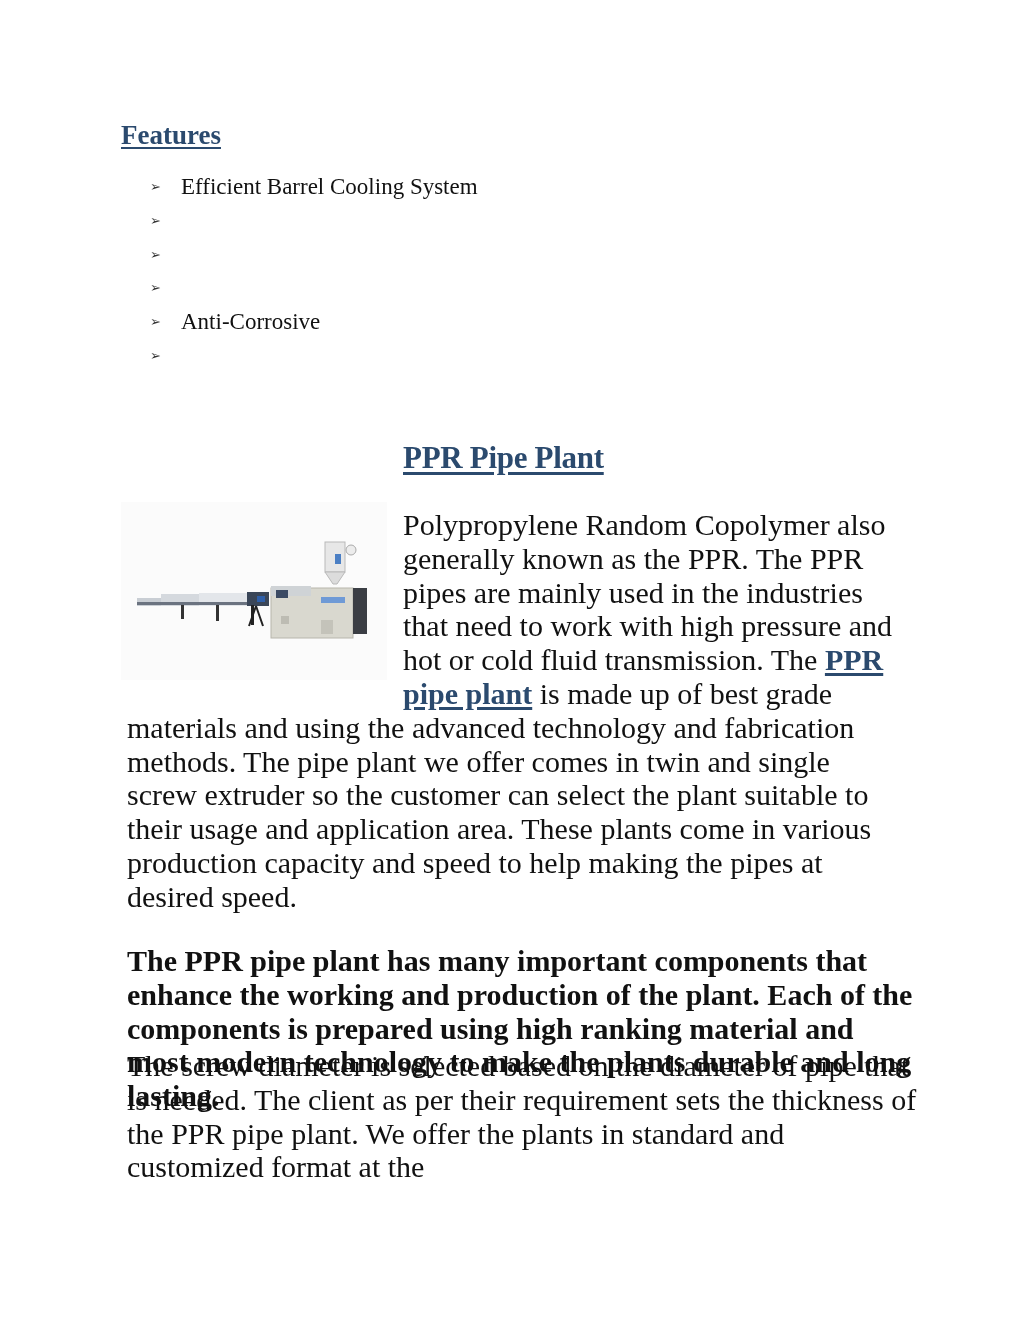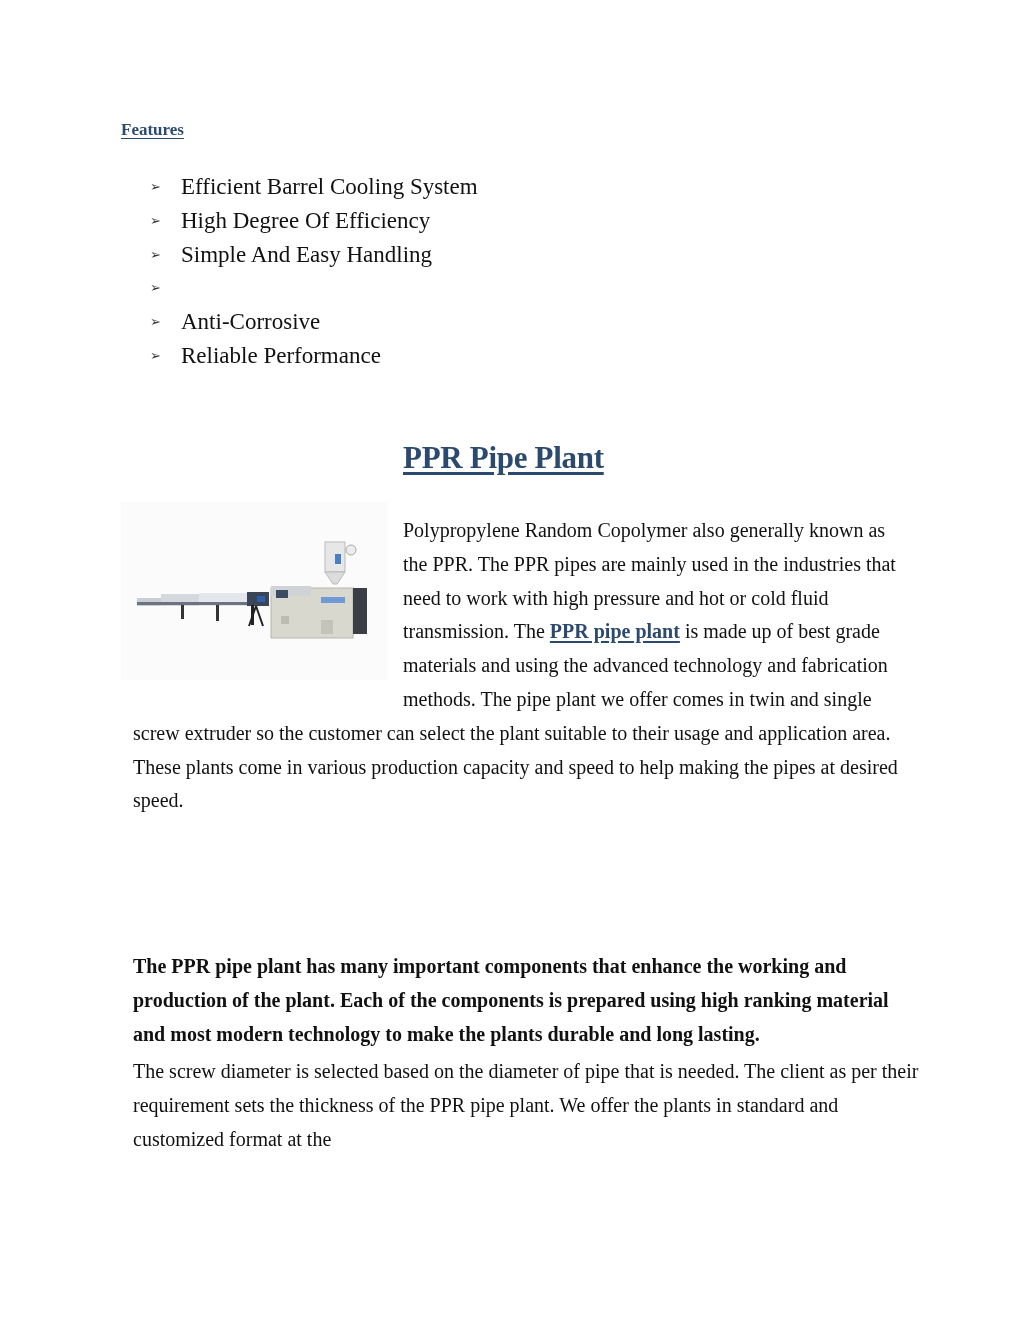--- a/index.html
+++ b/index.html
@@ -1,63 +1,60 @@
 <!DOCTYPE html>
 <html><head>
   <meta charset="utf-8">
   <style>
     html, body { margin: 0; padding: 0; background: #ffffff; }
     body { width: 1024px; height: 1325px; position: relative; overflow: hidden;
            font-family: "Liberation Serif", "DejaVu Serif", serif; color: #111111; }
     .features-heading { position: absolute; left: 121px; top: 120px; margin: 0;
-      font-size: 17px; font-weight: bold; color: #2b4a6e; text-decoration: underline;
+      font-size: 27px; font-weight: bold; color: #2b4a6e; text-decoration: underline;
       text-underline-offset: 3px; }
     .feature-list { position: absolute; left: 150px; top: 170px; margin: 0; padding: 0; list-style: none; }
     .feature-item { height: 33.8px; line-height: 33.8px; font-size: 23px; display: flex; align-items: center; }
     .bullet { display: inline-block; width: 31px; font-size: 13px; color: #333; }
     .section-title { position: absolute; left: 403px; top: 440px; margin: 0;
       font-size: 31px; font-weight: bold; color: #2b4a6e; text-decoration: underline;
       text-underline-offset: 4px; letter-spacing: -0.3px; }
     .product-image { position: absolute; left: 121px; top: 502px; width: 266px; height: 178px;
       background: #fafafa; }
-    .body-text { font-size: 20px; line-height: 33.8px; margin: 12px; }
+    .body-text { font-size: 30px; line-height: 33.8px; margin: 6px; }
     .intro-wrap { position: absolute; left: 121px; top: 502px; width: 790px; }
     .float-spacer { float: left; width: 282px; height: 185px; }
     .link { color: #2b4a6e; font-weight: bold; text-decoration: underline; text-underline-offset: 3px; }
     .para2 { position: absolute; left: 121px; top: 938px; width: 790px; font-weight: bold; }
     .para3 { position: absolute; left: 121px; top: 1043px; width: 790px; font-family: Liberation Serif, serif; }
   </style>
 </head>
 <body>
 
 <h2 class="features-heading">Features</h2>
 
 <ul class="feature-list">
   <li class="feature-item">
       <span class="bullet">➢</span>
       <span>Efficient Barrel Cooling System</span>
     </li>
   <li class="feature-item">
       <span class="bullet">➢</span>
-      <span>High Degree Of Efficiency</span>
     </li>
   <li class="feature-item">
       <span class="bullet">➢</span>
-      <span>Simple And Easy Handling</span>
     </li>
   <li class="feature-item">
       <span class="bullet">➢</span>
     </li>
   <li class="feature-item">
       <span class="bullet">➢</span>
       <span>Anti-Corrosive</span>
     </li>
   <li class="feature-item">
       <span class="bullet">➢</span>
-      <span>Reliable Performance</span>
     </li>
 </ul>
 
 <h1 class="section-title">PPR Pipe Plant</h1>
 
 <div class="product-image" title="PPR pipe extrusion plant machine">
   <svg width="266" height="178" viewBox="0 0 266 178" xmlns="http://www.w3.org/2000/svg">
     <rect x="0" y="0" width="266" height="178" fill="#fbfbfb"></rect>
 
     <rect x="16" y="96" width="110" height="8" fill="#c9ced4"></rect>

